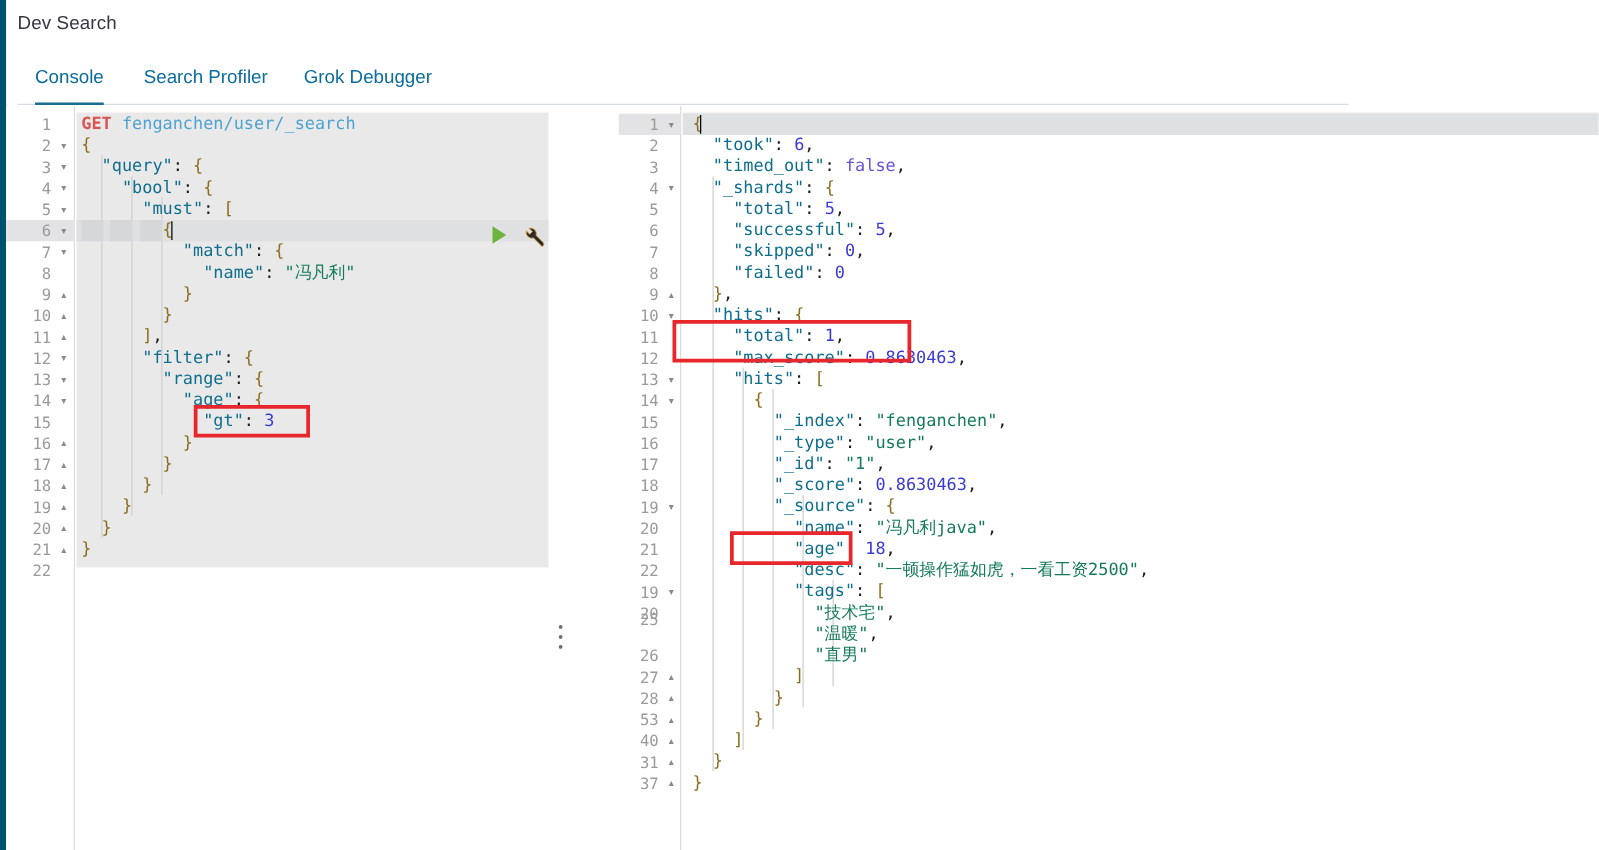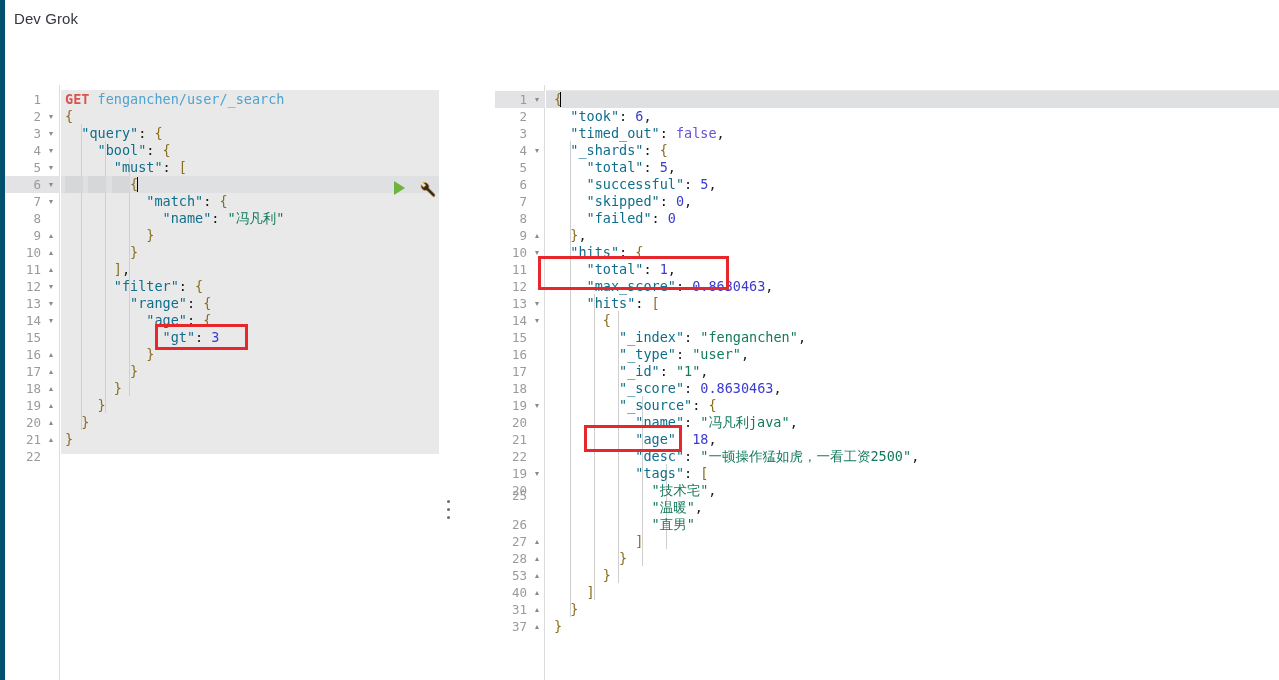--- a/index.html
+++ b/index.html
@@ -197,23 +197,29 @@
   }
 </style>
 </head>
 <body>
 
 <div id="app">
 
   <div class="left-rail"></div>
 
   <div class="header">
-    <div class="app-title">Dev Grok</div>
+    <div class="app-title">Dev Search</div>
   </div>
 
+  <div class="tabbar">
+    <div class="tabbar-underline"></div>
+    <div class="tab active" id="tab-0">Console</div>
+    <div class="tab" id="tab-1">Search Profiler</div>
+    <div class="tab" id="tab-2">Grok Debugger</div>
+  </div>
 
   <div class="editors">
 
     <div class="pane pane-request">
       <div class="gutter" id="req-gutter">
           <div class="gutter-active" style="width: 55px; top: 91px;"></div>
           <div class="ln" style="top: 6px;">1</div>
           <div class="ln" style="top: 23px;">2</div>
           <div class="fold" style="top: 23px;">▾</div>
           <div class="ln" style="top: 40px;">3</div>

